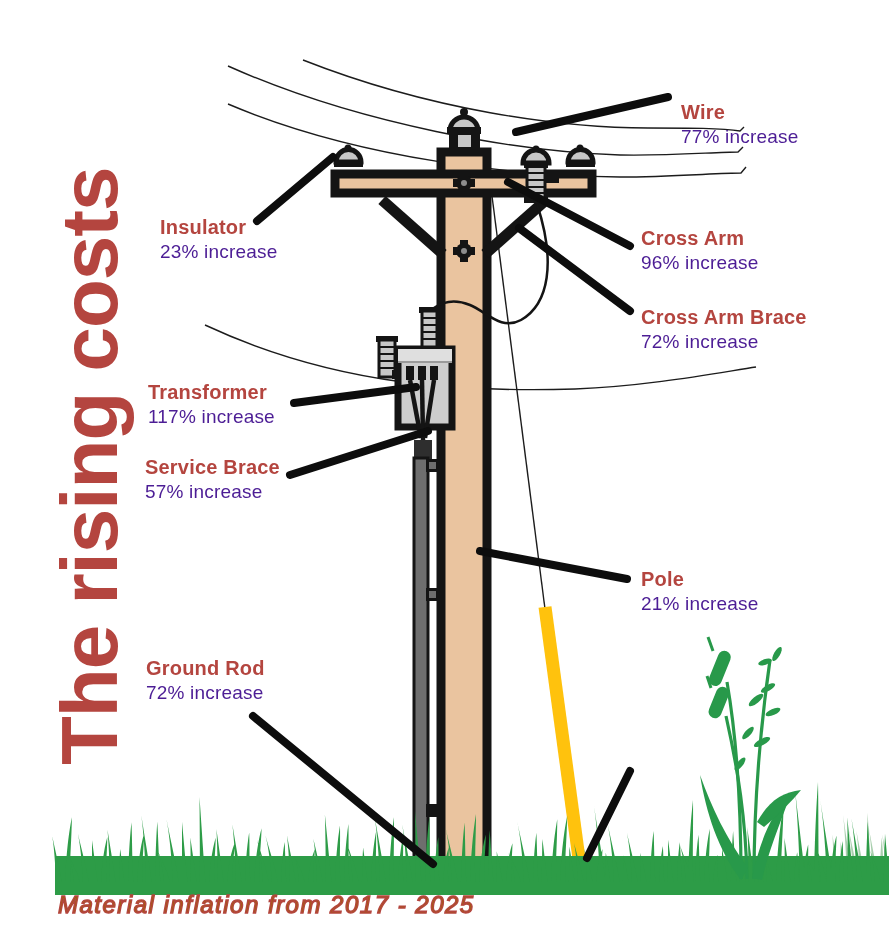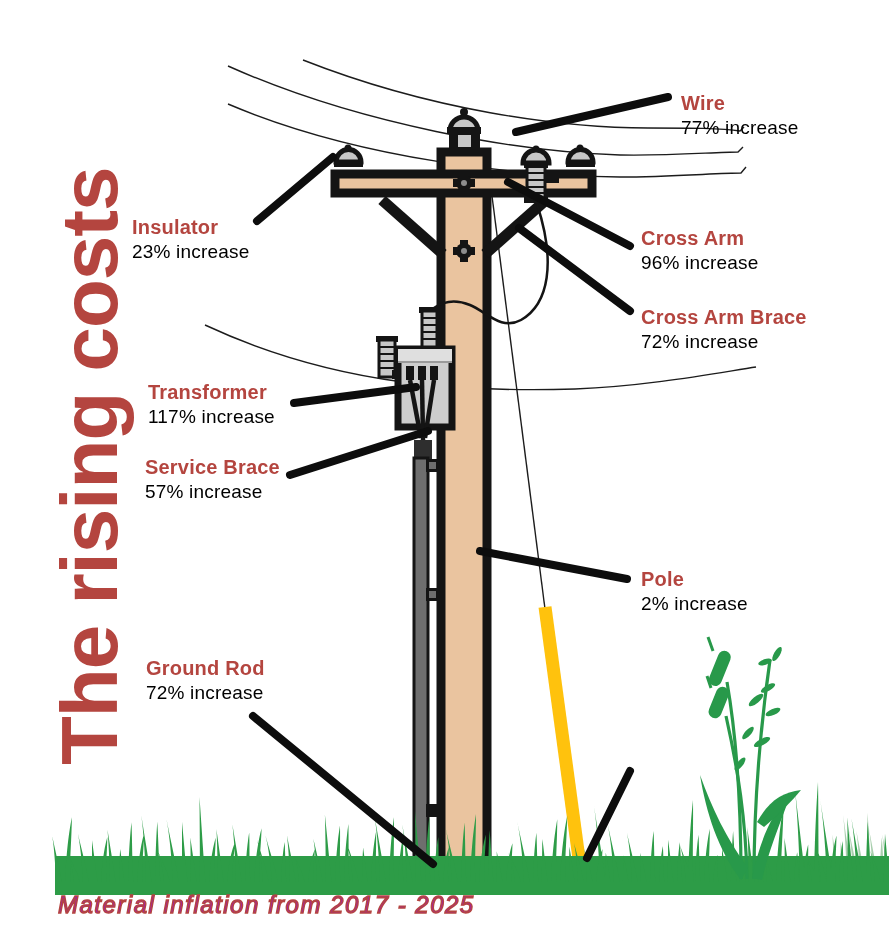--- a/index.html
+++ b/index.html
@@ -9,25 +9,25 @@
   }
   .vertical-title{
     position:absolute;left:-275px;top:350px;width:730px;height:100px;
     transform:rotate(-90deg);
     font-size:80px;font-weight:bold;letter-spacing:-1px;line-height:100px;
     color:#B4453F;white-space:nowrap;
   }
   .illustration{position:absolute;left:0;top:0;}
   .label{position:absolute;}
   .label .name{font-size:20px;font-weight:bold;color:#B4453F;line-height:24px;letter-spacing:.2px;}
-  .label .inc{font-size:19px;color:#000000;line-height:25px;letter-spacing:.2px;}
+  .label .inc{font-size:19px;color:#4c1d95;line-height:25px;letter-spacing:.2px;}
   .footer{
     position:absolute;left:58px;top:891px;
     font-size:24px;font-style:italic;letter-spacing:1.5px;
-    color:#a21caf;-webkit-text-stroke:1.4px #B4453F;
+    color:#a16207;-webkit-text-stroke:1.4px #B4453F;
     white-space:nowrap;
   }
 </style>
 </head>
 <body>
 
 <div class="canvas">
 
   <svg class="illustration" width="889" height="945" viewBox="0 0 889 945">
 
@@ -188,25 +188,25 @@
       <line x1="294" y1="403" x2="416" y2="387"></line>
       <line x1="290" y1="475" x2="428" y2="431"></line>
       <line x1="480" y1="551" x2="627" y2="579"></line>
       <line x1="253" y1="716" x2="433" y2="864"></line>
       <line x1="630" y1="771" x2="587" y2="858"></line>
     </g>
   </svg>
 
   <div class="vertical-title">The rising costs</div>
 
-  <div class="label" style="left:681px;top:91px">
+  <div class="label" style="left:681px;top:100px">
     <div class="name">Wire</div>
     <div class="inc">77% increase</div>
   </div>
-  <div class="label" style="left:132px;top:215px">
+  <div class="label" style="left:160px;top:215px">
     <div class="name">Insulator</div>
     <div class="inc">23% increase</div>
   </div>
   <div class="label" style="left:641px;top:226px">
     <div class="name">Cross Arm</div>
     <div class="inc">96% increase</div>
   </div>
   <div class="label" style="left:641px;top:305px">
     <div class="name">Cross Arm Brace</div>
     <div class="inc">72% increase</div>
@@ -214,21 +214,21 @@
   <div class="label" style="left:148px;top:380px">
     <div class="name">Transformer</div>
     <div class="inc">117% increase</div>
   </div>
   <div class="label" style="left:145px;top:455px">
     <div class="name">Service Brace</div>
     <div class="inc">57% increase</div>
   </div>
   <div class="label" style="left:641px;top:567px">
     <div class="name">Pole</div>
-    <div class="inc">2% increase</div>
+    <div class="inc">21% increase</div>
   </div>
   <div class="label" style="left:146px;top:656px">
     <div class="name">Ground Rod</div>
     <div class="inc">72% increase</div>
   </div>
 
   <div class="footer">Material inflation from 2017 - 2025</div>
 </div>
 
 </body></html>

